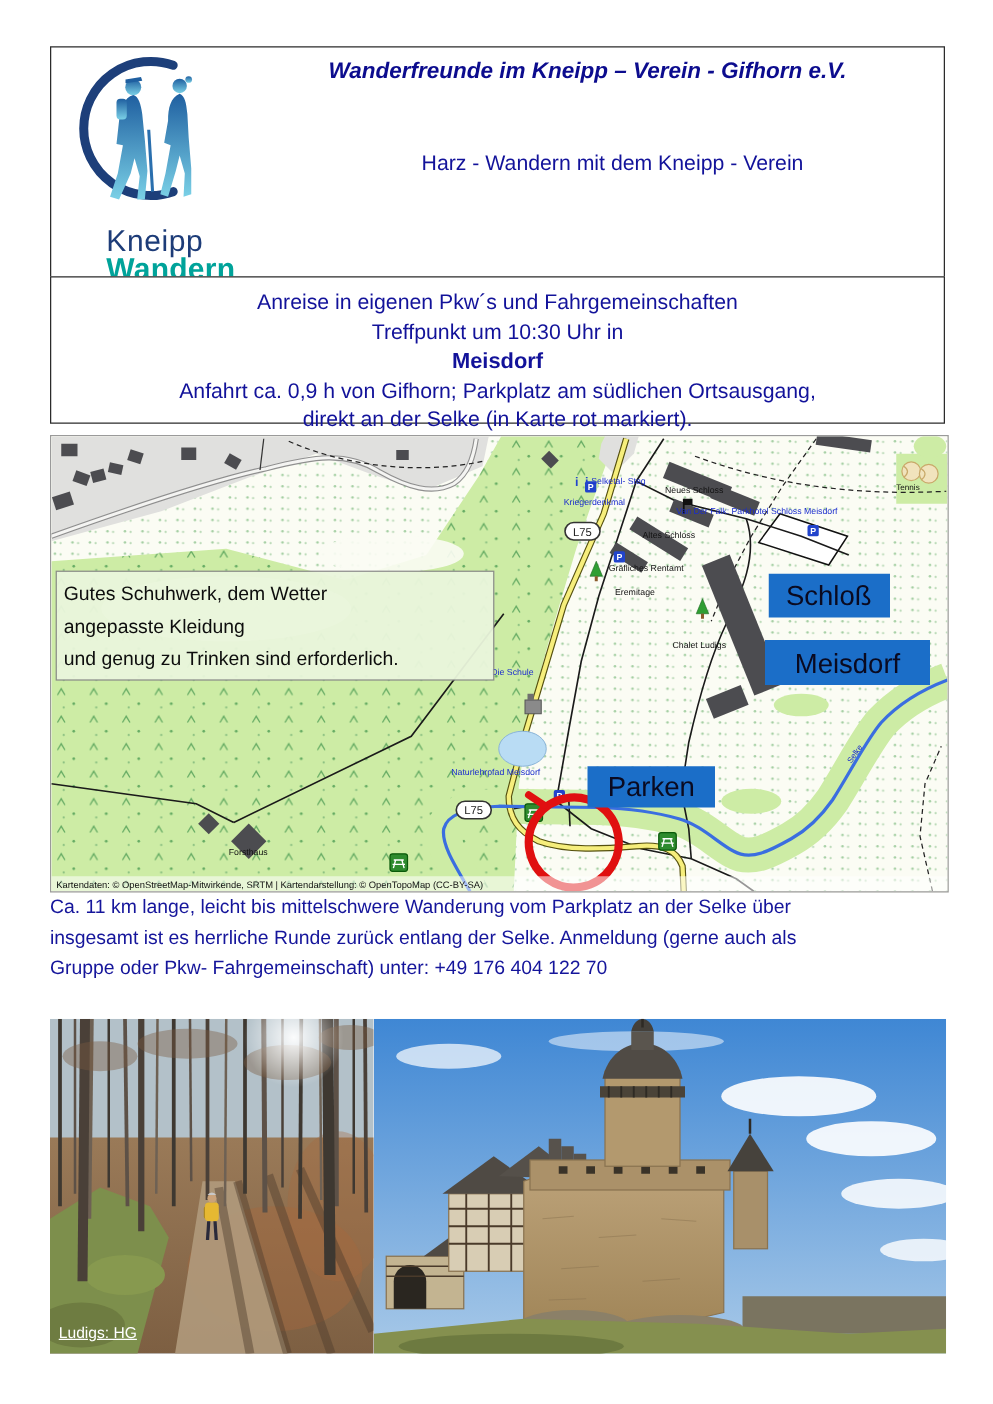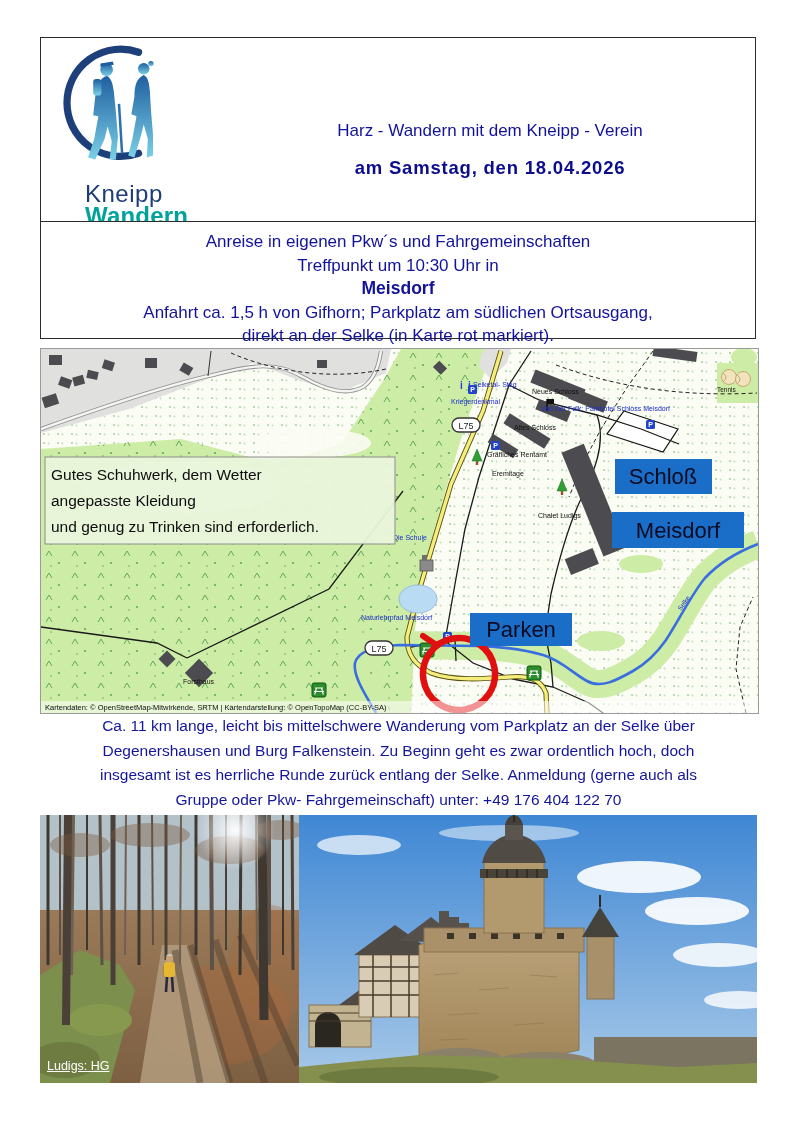--- a/index.html
+++ b/index.html
@@ -10,21 +10,21 @@
   .info{top:221px;height:118px;}
   .hdr-title{position:absolute;left:150px;right:6px;top:8px;text-align:center;font-size:18px;font-weight:bold;font-style:italic;color:#0c0c8e;}
   .hdr-sub{position:absolute;left:190px;right:6px;top:64px;text-align:center;font-size:17px;color:#12129a;margin-top:19px;}
   .hdr-date{position:absolute;left:190px;right:6px;top:119px;text-align:center;font-size:18.5px;font-weight:bold;letter-spacing:.8px;color:#0c0c8e;}
   .logo{position:absolute;left:14px;top:6px;width:150px;}
   .logo-word1{position:absolute;left:30px;top:136px;font-size:24px;font-weight:normal;color:#1d3c78;letter-spacing:.5px;}
   .logo-word2{position:absolute;left:30px;top:158px;font-size:24px;font-weight:bold;color:#00a39a;letter-spacing:.2px;text-align:right;}
   .info .ln{height:23.5px;line-height:23.5px;text-align:center;font-size:17px;color:#12129a;}
   .info .ln.b{font-weight:bold;font-size:17.5px;}
   .mapwrap{position:absolute;left:40px;top:348px;width:717px;height:364px;border:1px solid #9a9a9a;box-sizing:content-box;overflow:hidden;background:#fbfcf4;}
-  .desc{position:absolute;left:40px;top:714px;width:717px;text-align:center;}
+  .desc{position:absolute;left:40px;top:714px;width:717px;text-align:left;}
   .desc .ln{font-size:15.5px;line-height:24.5px;color:#15159b;}
   .photo{position:absolute;top:815px;height:268px;overflow:hidden;}
   .photo.l{left:40px;width:259px;}
   .photo.r{left:299px;width:458px;}
   .credit{position:absolute;left:47px;top:1059px;color:#fff;font-size:12.5px;text-decoration:underline;}
   svg text{font-family:"Liberation Sans",sans-serif;}
 </style>
 </head>
 <body>
 
@@ -47,29 +47,29 @@
           <rect x="34" y="34" width="8" height="16" rx="3"></rect>
           <circle cx="83" cy="24" r="5.6"></circle>
           <circle cx="90" cy="19" r="2.6"></circle>
           <path d="M83,30 C76,33 74,41 74,51 L71,68 L76,70 L72,92 L68,108 L74,110 L80,90 L83,78 L87,92 L86,110 L92,108 L92,88 L90,64 L89,46 C88,36 87,32 83,30 Z"></path>
         </g>
         <line x1="59" y1="58" x2="62" y2="106" stroke="#2a6fae" stroke-width="2.4"></line>
       </svg>
       <div class="logo-word1">Kneipp</div>
       <div class="logo-word2">Wandern</div>
     </div>
+    <div class="hdr-title">Wanderfreunde im Kneipp – Verein - Gifhorn e.V.</div>
     <div class="hdr-sub">Harz - Wandern mit dem Kneipp - Verein</div>
-    <div class="hdr-date">am Samstag, den 18.04.2026</div>
   </div>
 
   <div class="box info" style="padding-top:8px;">
     <div class="ln">Anreise in eigenen Pkw´s und Fahrgemeinschaften</div>
     <div class="ln">Treffpunkt um 10:30 Uhr in</div>
     <div class="ln b">Meisdorf</div>
-    <div class="ln">Anfahrt ca. 1,5 h von Gifhorn; Parkplatz am südlichen Ortsausgang,</div>
+    <div class="ln">Anfahrt ca. 0,9 h von Gifhorn; Parkplatz am südlichen Ortsausgang,</div>
     <div class="ln">direkt an der Selke (in Karte rot markiert).</div>
   </div>
 
   <div class="mapwrap">
     <svg width="717" height="364" viewBox="0 0 717 364">
       <defs>
         <pattern id="md" width="14" height="9" patternUnits="userSpaceOnUse">
           <circle cx="3" cy="4" r="1" fill="#4aa04e"></circle>
           <circle cx="7.5" cy="4.5" r="0.9" fill="#4aa04e" opacity="0.7"></circle>
         </pattern>
@@ -269,21 +269,20 @@
 
       <g>
         <rect x="0" y="352" width="717" height="12" fill="#ffffff" opacity="0.55"></rect>
         <text x="4" y="361" font-size="7.5" fill="#111">Kartendaten: © OpenStreetMap-Mitwirkende, SRTM | Kartendarstellung: © OpenTopoMap (CC-BY-SA)</text>
       </g>
     </svg>
   </div>
 
   <div class="desc">
     <div class="ln">Ca. 11 km lange, leicht bis mittelschwere Wanderung vom Parkplatz an der Selke über</div>
-    <div class="ln">Degenershausen und Burg Falkenstein. Zu Beginn geht es zwar ordentlich hoch, doch</div>
     <div class="ln">insgesamt ist es herrliche Runde zurück entlang der Selke. Anmeldung (gerne auch als</div>
     <div class="ln">Gruppe oder Pkw- Fahrgemeinschaft) unter: +49 176 404 122 70</div>
   </div>
 
   <div class="photo l">
     <svg width="259" height="268" viewBox="0 0 259 268">
       <defs>
         <radialGradient id="sun" cx="0.5" cy="0.5" r="0.5">
           <stop offset="0" stop-color="#ffffff" stop-opacity="0.95"></stop>
           <stop offset="1" stop-color="#ffffff" stop-opacity="0"></stop>

